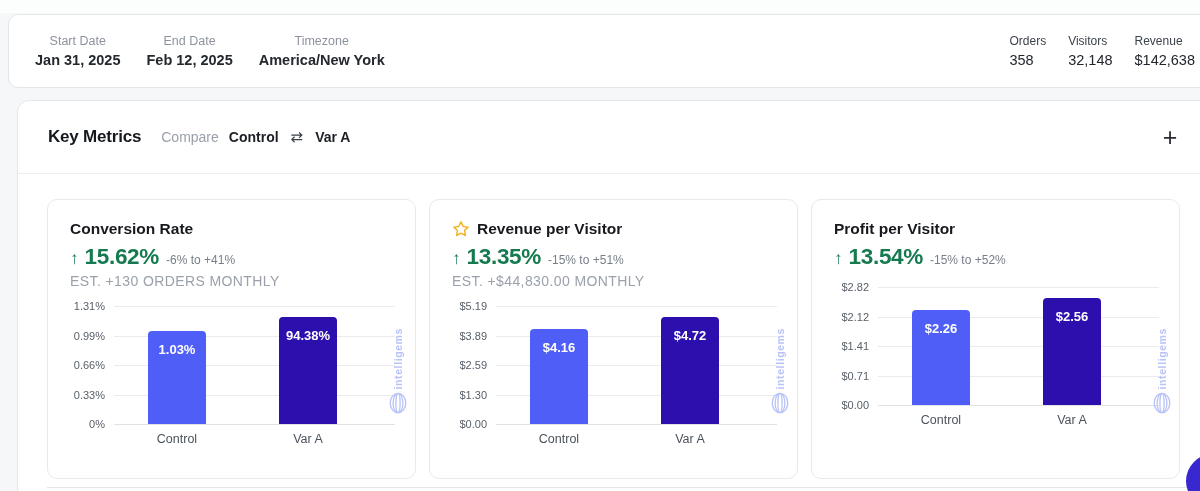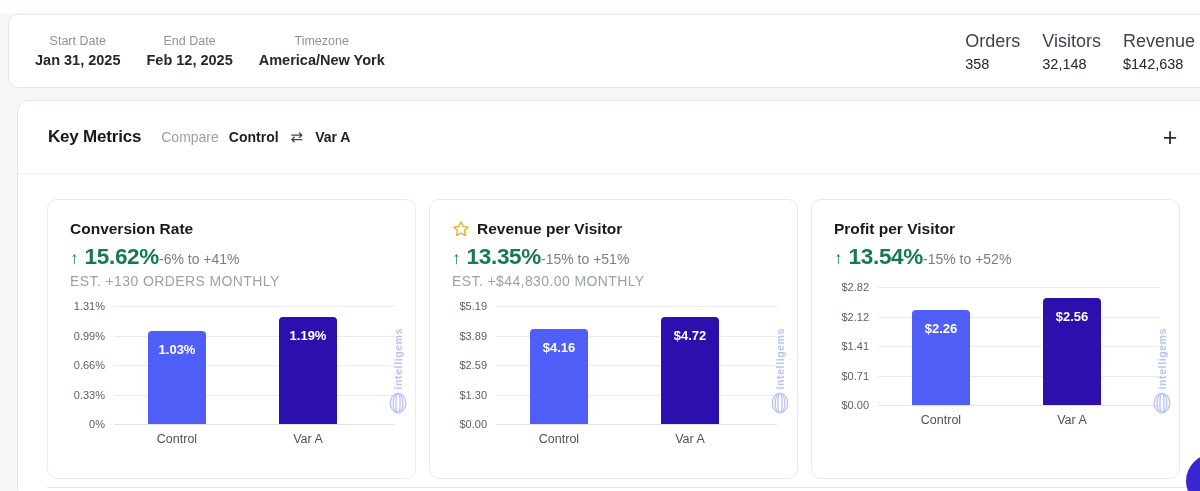--- a/index.html
+++ b/index.html
@@ -8,21 +8,21 @@
   .top-strip{position:absolute;top:0;left:0;right:0;height:13px;background:#fcfdfd;}
 
   
   .filter-bar{position:absolute;left:8px;top:14px;width:1212px;height:74px;background:#ffffff;
               border:1px solid #e4e6ea;border-radius:10px;box-sizing:border-box;
               display:flex;align-items:center;padding:0 14px 0 26px;}
   .field{margin-right:26px;}
   .f-label{font-size:12.5px;color:#8d939d;margin-bottom:4px;text-align:center;}
   .f-value{font-size:14.5px;color:#24282f;font-weight:700;}
   .stats{margin-left:auto;display:flex;gap:22px;padding-right:10px;}
-  .stat .s-label{font-size:18px;color:#3d434d;margin-bottom:4px;}
+  .stat .s-label{font-size:12px;color:#3d434d;margin-bottom:4px;}
   .stat .s-value{font-size:14.5px;color:#22262d;font-weight:500;}
 
   
   .panel{position:absolute;left:17px;top:100px;width:1195px;height:400px;background:#fff;
          border:1px solid #e4e6ea;border-radius:12px;box-sizing:border-box;}
   .panel-header{height:72px;border-bottom:1px solid #eceef1;display:flex;align-items:center;padding:0 30px;}
   .km-title{font-size:17px;font-weight:700;color:#15181d;letter-spacing:-0.2px;}
   .cmp-label{margin-left:20px;font-size:14px;color:#9aa0ab;}
   .cmp-opt{margin-left:10px;font-size:14px;font-weight:700;color:#1b1e24;cursor:pointer;}
   .swap{margin:0 12px;font-size:15px;color:#3c424b;cursor:pointer;}
@@ -31,21 +31,21 @@
   .next-section-edge{position:absolute;left:29px;right:-20px;top:386px;border-top:1px solid #e3e6ea;}
 
   
   .cards{position:absolute;left:29px;top:98px;display:flex;gap:13px;}
   .card{width:369px;height:280px;background:#fff;border:1px solid #e7e9ec;border-radius:10px;
         box-sizing:border-box;padding:20px 20px 0 22px;position:relative;}
   .card-title{display:flex;align-items:center;gap:7px;font-size:15.5px;font-weight:700;color:#17191e;}
   .uplift-row{margin-top:6px;display:flex;align-items:baseline;}
   .arrow{font-size:17px;font-weight:700;color:#157a4f;margin-right:6px;}
   .pct{font-size:22.5px;font-weight:700;color:#157a4f;letter-spacing:-0.3px;}
-  .range{font-size:14px;color:#777e89;margin-left:0;}
+  .range{font-size:12px;color:#777e89;margin-left:7px;}
   .est{margin-top:3px;font-size:14px;color:#9aa1ab;letter-spacing:0.4px;font-weight:500;}
 
   .chart{display:flex;margin-top:17px;}
   .ycol{width:44px;height:118px;position:relative;flex:none;text-decoration:underline;}
   .ycol span{position:absolute;right:9px;transform:translateY(-50%);font-size:11px;color:#596069;white-space:nowrap;}
   .plotwrap{flex:1;}
   .plot{position:relative;height:118px;border-bottom:1px solid #dfe3e8;}
   .gl{position:absolute;left:0;right:0;height:1px;background:#e9ebef;}
   .bar{position:absolute;bottom:0;width:58px;border-radius:4px 4px 0 0;}
   .bar .blabel{position:absolute;top:11px;left:0;right:0;text-align:center;color:#fff;
@@ -133,21 +133,21 @@
           <div class="plotwrap">
             <div class="plot">
               <div class="gl" style="top:0"></div>
               <div class="gl" style="top:25%"></div>
               <div class="gl" style="top:50%"></div>
               <div class="gl" style="top:75%"></div>
               <div class="bar b0" style="height: 78.626%; background: rgb(79, 94, 247);">
                 <span class="blabel">1.03%</span>
               </div>
               <div class="bar b1" style="height: 90.8397%; background: rgb(45, 15, 174);">
-                <span class="blabel">1.19%</span>
+                <span class="blabel">94.38%</span>
               </div>
             </div>
             <div class="xaxis">
               <span class="x0">Control</span>
               <span class="x1">Var A</span>
             </div>
           </div>
         </div>
         <div class="wm">
           <span class="wm-text">intelligems</span>

